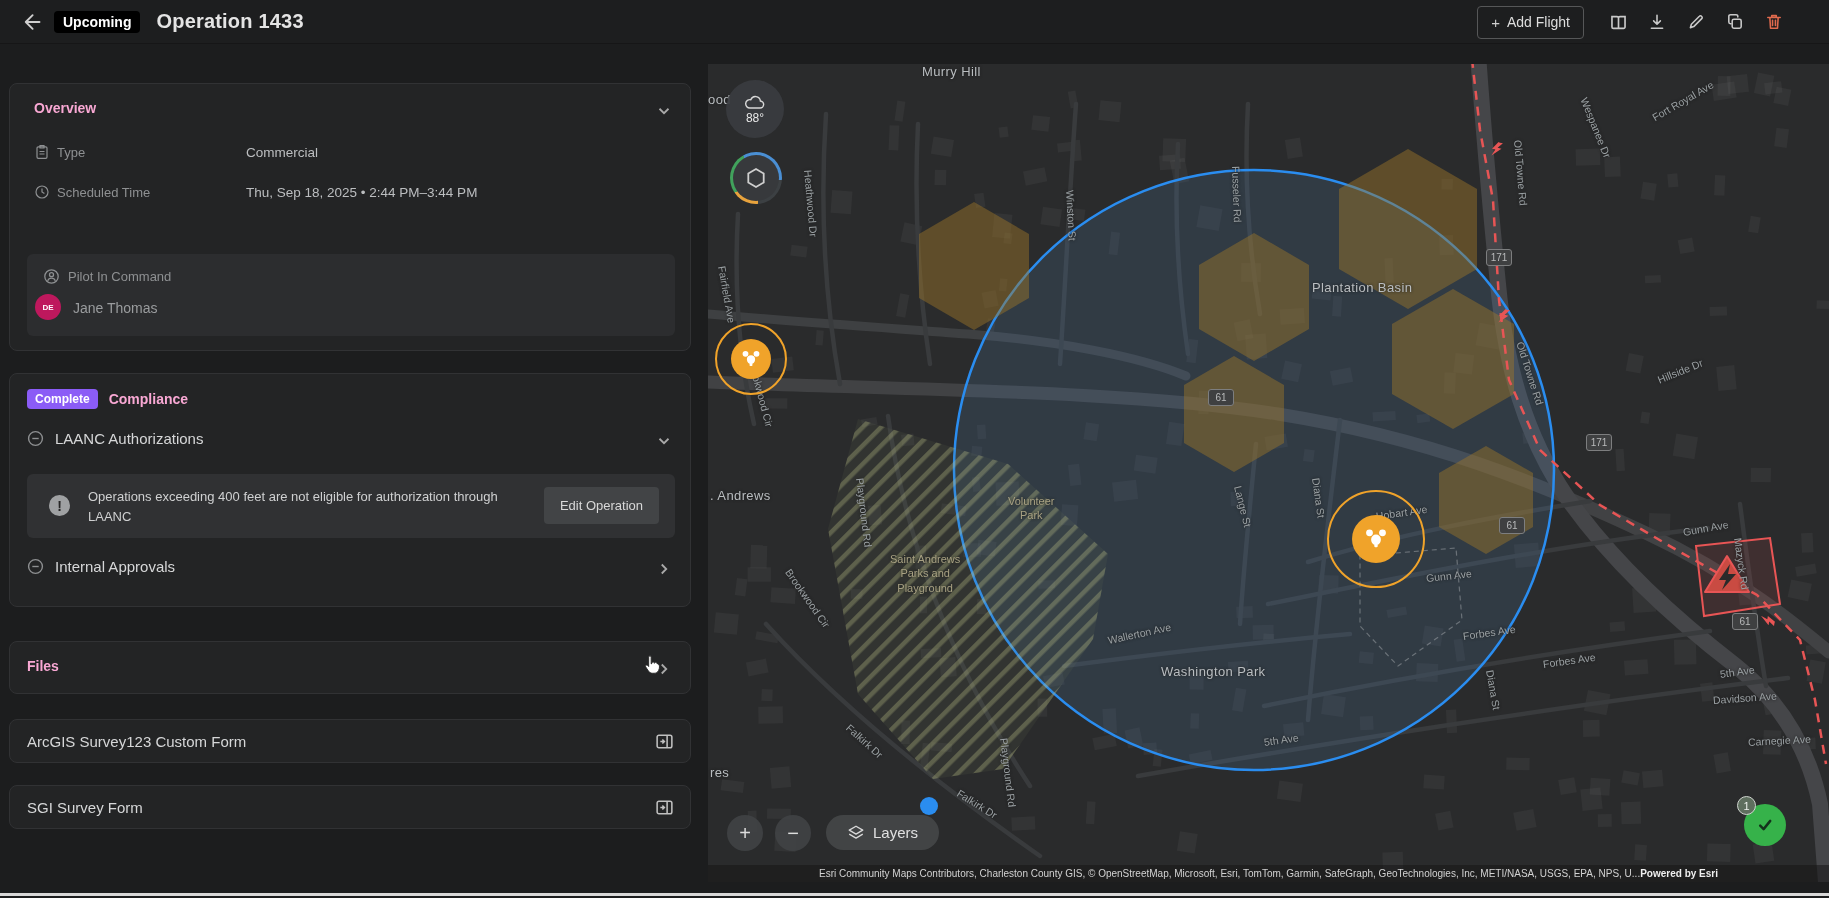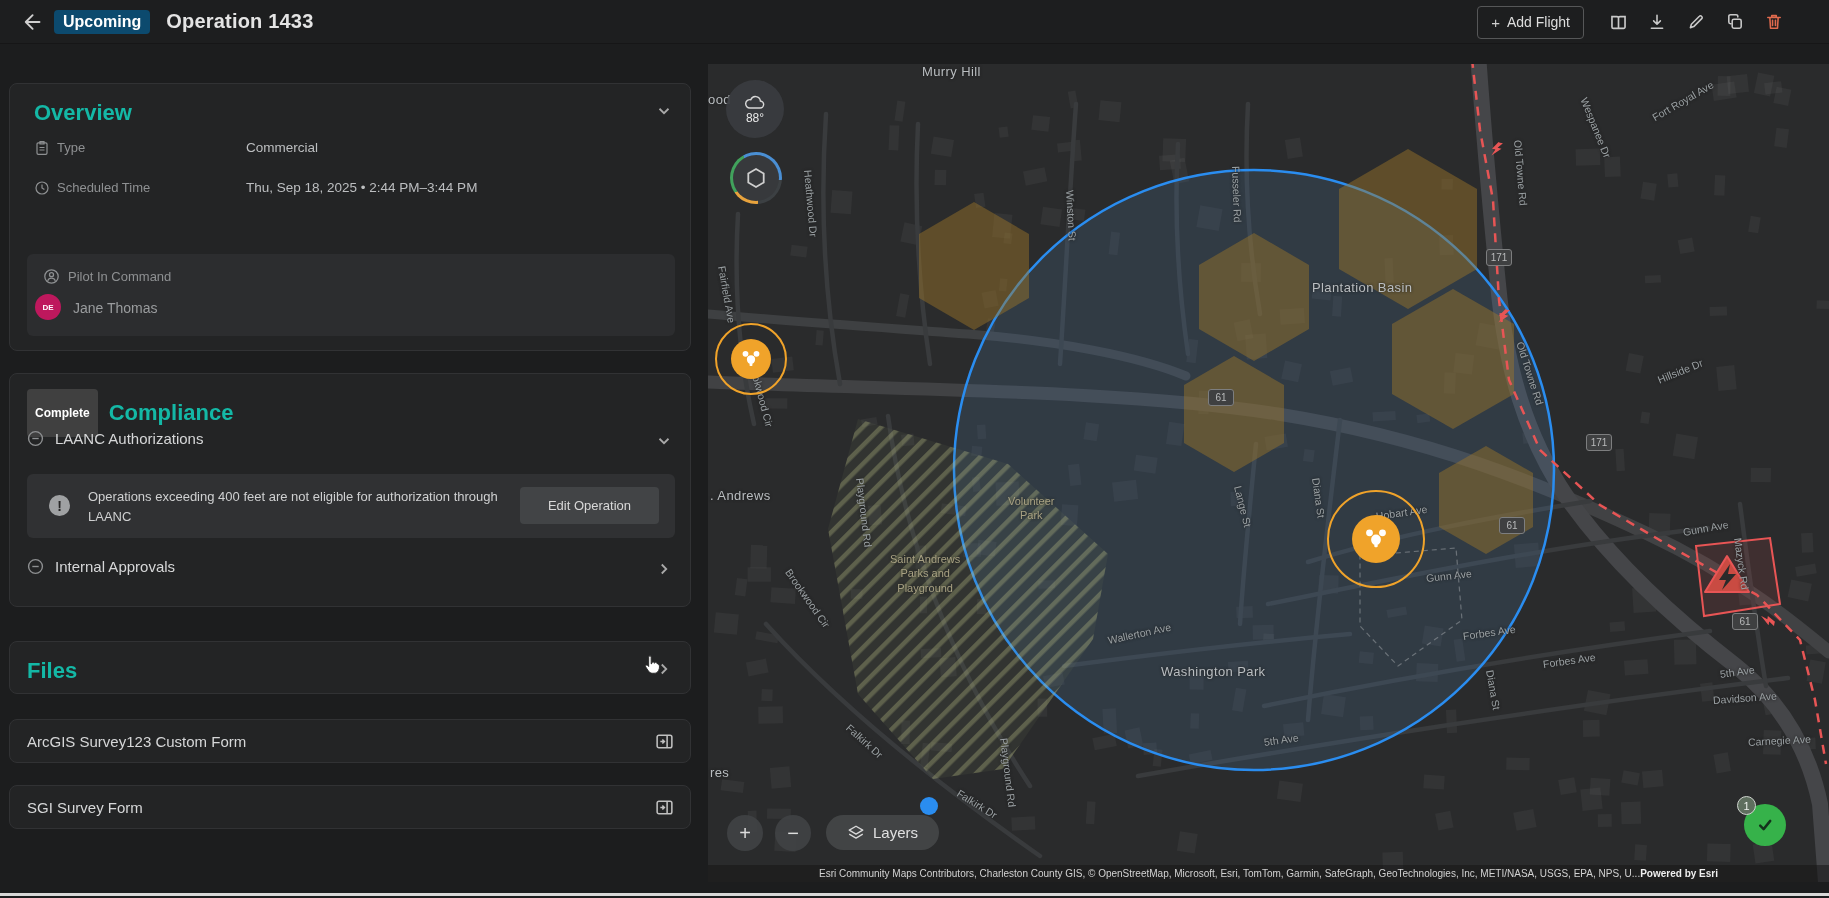--- a/index.html
+++ b/index.html
@@ -6,63 +6,63 @@
   html,body { margin:0; padding:0; }
   body {
     width:1829px; height:898px; position:relative; overflow:hidden;
     background:#1c1d1e; font-family:"Liberation Sans", sans-serif;
     -webkit-font-smoothing:antialiased;
   }
   
   .topbar { position:absolute; left:0; top:0; width:1829px; height:44px;
     background:#1d1e1f; border-bottom:1px solid #161617; display:flex; align-items:center; }
   .back-btn { width:28px; height:28px; margin-left:18px; display:flex; align-items:center; justify-content:center; cursor:pointer; }
-  .status-badge { margin-left:8px; background:#0c4a6e; color:#fff; font-size:16px; font-weight:bold;
+  .status-badge { margin-left:8px; background:#000000; color:#fff; font-size:14px; font-weight:bold;
     padding:4px 9px; border-radius:4px; line-height:1; }
   .op-title { margin-left:16px; color:#e4e4e4; font-size:20px; font-weight:600; letter-spacing:.2px; }
   .topbar-right { position:absolute; right:0; top:0; height:44px; display:flex; align-items:center; }
   .add-flight { border:1px solid #565758; border-radius:4px; background:transparent; color:#dedede;
     font-size:14px; padding:7px 13px; display:flex; align-items:center; gap:7px; cursor:pointer; font-family:inherit; }
   .add-flight .plus { font-size:15px; color:#cfcfcf; }
   .tb-icon { width:38px; height:38px; display:flex; align-items:center; justify-content:center; cursor:pointer; }
   .tb-icon svg { stroke:#c9c9c9; fill:none; stroke-width:1.4; }
   .tb-icon.danger svg { stroke:#e06a4d; }
   .topbar-right { padding-right:36px; gap:1px; }
   .add-flight { margin-right:14px; }
 
   
   .card { position:absolute; left:9px; width:682px; background:#232425;
     border:1px solid #313234; border-radius:8px; }
-  .card-title { color:#14b8a6; font-size:22px; font-weight:bold; }
+  .card-title { color:#f9a8d4; font-size:14px; font-weight:bold; }
   .chev { position:absolute; right:17px; width:18px; height:18px; cursor:pointer; }
   .chev svg { stroke:#a9a9a9; fill:none; stroke-width:1.6; }
-  .ov-row { position:absolute; left:24px; right:24px; height:20px; display:flex; align-items:flex-start; }
+  .ov-row { position:absolute; left:24px; right:24px; height:20px; display:flex; align-items:flex-end; }
   .ov-icon { width:16px; height:16px; margin-right:7px; }
   .ov-icon svg { stroke:#8e9092; fill:none; stroke-width:1.2; }
   .ov-label { color:#8e9092; font-size:13px; }
   .ov-value { position:absolute; left:212px; color:#bcbec0; font-size:13.5px; }
   .subcard { position:absolute; left:17px; width:648px; background:#2c2d2f; border-radius:6px;text-align:center; }
   .pic-label-row { position:absolute; left:16px; top:14px; display:flex; align-items:center; gap:8px; }
   .pic-label { color:#8e9092; font-size:13px; }
   .avatar { position:absolute; left:8px; top:40px; width:26px; height:26px; border-radius:50%;
     background:#be185d; color:#fff; font-size:8px; font-weight:bold; display:flex; align-items:center; justify-content:center; }
   .pic-name { position:absolute; left:46px; top:46px; color:#9a9c9e; font-size:14px; }
 
-  .badge-green { background:#404040; color:#fff; font-size:12px; font-weight:bold; padding:18px 8px;
+  .badge-green { background:#8b5cf6; color:#fff; font-size:12px; font-weight:bold; padding:4px 8px;
     border-radius:4px; line-height:1; }
   .row-toggle { position:absolute; left:17px; right:17px; display:flex; align-items:center; gap:11px; }
   .minus-circle { width:17px; height:17px; }
   .minus-circle svg { stroke:#8e9092; fill:none; stroke-width:1.3; }
   .row-toggle-label { color:#d6d7d8; font-size:15px; }
   .warn-box { position:absolute; left:17px; width:648px; height:64px; background:#303133; border-radius:6px; }
   .warn-icon { position:absolute; left:22px; top:21px; width:21px; height:21px; border-radius:50%;
     background:#9fa1a3; color:#262626; font-weight:bold; font-size:14px; display:flex; align-items:center; justify-content:center; }
   .warn-text { position:absolute; left:61px; top:13px; width:420px; color:#cfd0d1; font-size:13px; line-height:1.5; }
   .btn-gray { position:absolute; right:16px; top:13px; background:#424446; border:none; border-radius:4px;
-    color:#d8d8d8; font-size:13px; padding:11px 28px; cursor:pointer; font-family:inherit; }
+    color:#d8d8d8; font-size:13px; padding:11px 16px; cursor:pointer; font-family:inherit; }
 
   .form-card-title { position:absolute; left:17px; top:13px; color:#d6d7d8; font-size:15px; }
   .open-icon { position:absolute; right:16px; top:12px; width:19px; height:19px; cursor:pointer; }
   .open-icon svg { stroke:#c0c0c0; fill:none; stroke-width:1.3; }
 
   
   .map { position:absolute; left:708px; top:64px; width:1121px; height:818px;
     background:#2a2b2c; overflow:hidden; cursor:grab; }
   .map svg.base { position:absolute; left:0; top:0; }
   #map-labels { position:absolute; left:0; top:0; width:100%; height:100%; pointer-events:none; }

